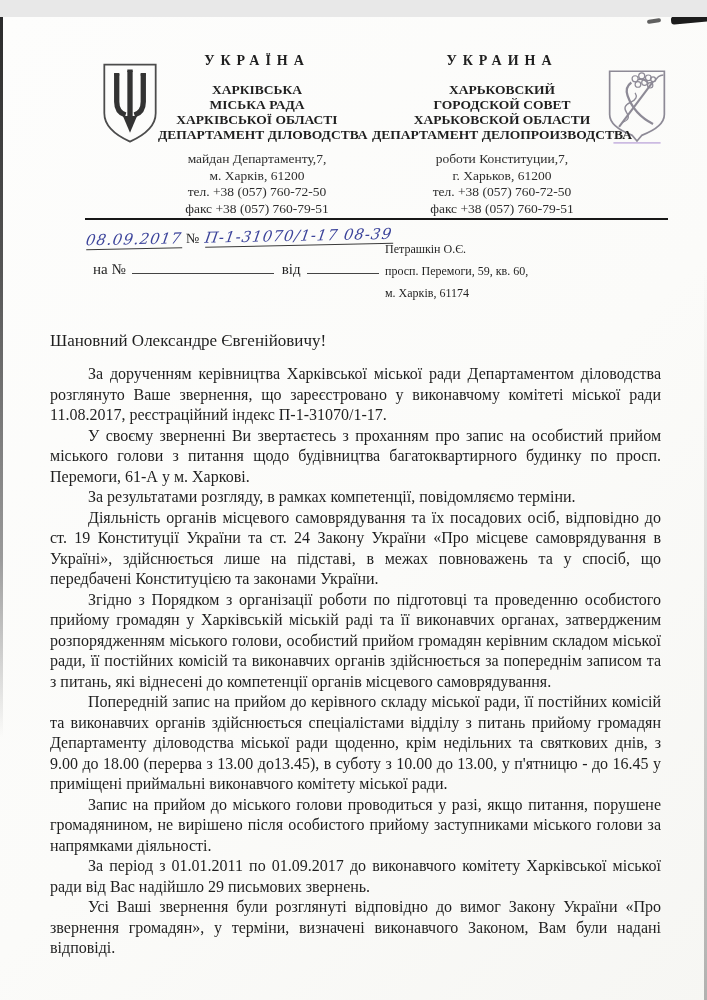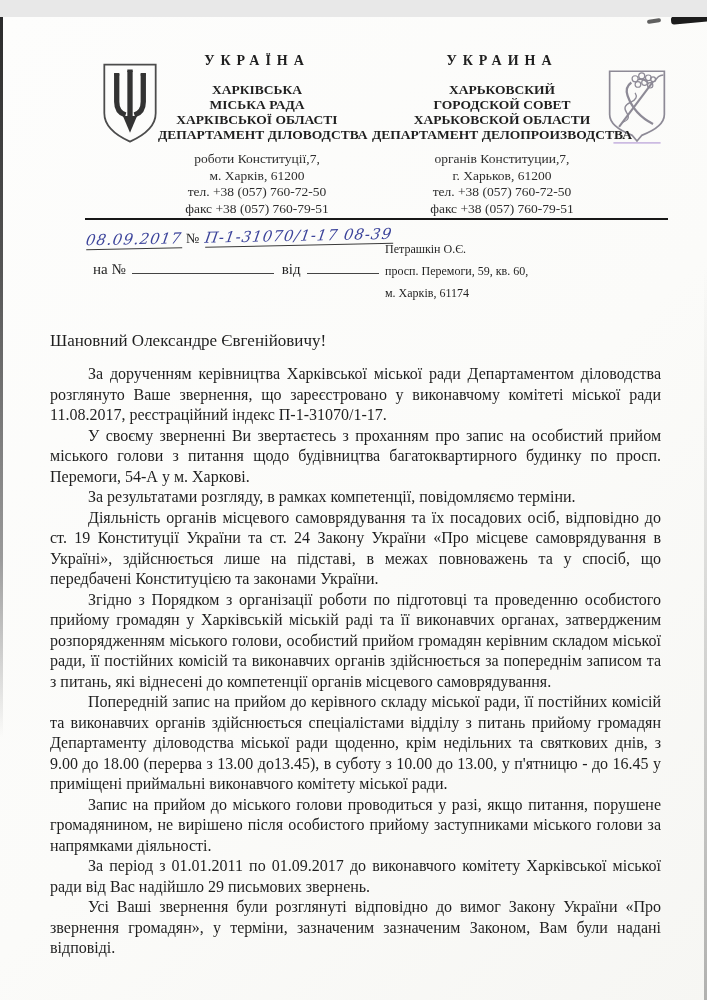--- a/index.html
+++ b/index.html
@@ -92,35 +92,35 @@
     </svg>
   </div>
 
   <div class="lh-text lh-left-txt">
     <div class="country">УКРАЇНА</div>
     <div class="org-line">ХАРКІВСЬКА</div>
     <div class="org-line">МІСЬКА РАДА</div>
     <div class="org-line">ХАРКІВСЬКОЇ ОБЛАСТІ</div>
     <div class="org-line">ДЕПАРТАМЕНТ ДІЛОВОДСТВА</div>
     <div class="addr">
-      <div>роботи Конституції,7,</div>
+      <div>майдан Департаменту,7,</div>
       <div>м. Харків, 61200</div>
       <div>тел.  +38 (057) 760-72-50</div>
       <div>факс +38 (057) 760-79-51</div>
     </div>
   </div>
 
   <div class="lh-text lh-right-txt">
     <div class="country">УКРАИНА</div>
     <div class="org-line">ХАРЬКОВСКИЙ</div>
     <div class="org-line">ГОРОДСКОЙ СОВЕТ</div>
     <div class="org-line">ХАРЬКОВСКОЙ ОБЛАСТИ</div>
     <div class="org-line">ДЕПАРТАМЕНТ ДЕЛОПРОИЗВОДСТВА</div>
     <div class="addr">
-      <div>органів Конституции,7,</div>
+      <div>роботи Конституции,7,</div>
       <div>г. Харьков, 61200</div>
       <div>тел.  +38 (057) 760-72-50</div>
       <div>факс +38 (057) 760-79-51</div>
     </div>
   </div>
 
   <div class="divider"></div>
 
   <div class="ref-row1">
     <span class="u-date"><span class="hw">08.09.2017</span></span>
@@ -133,23 +133,23 @@
 
   <div class="recipient">
     <div>Петрашкін О.Є.</div>
     <div>просп. Перемоги, 59, кв. 60,</div>
     <div>м. Харків, 61174</div>
   </div>
 
   <div class="body-block">
     <div class="salutation">Шановний Олександре Євгенійовичу!</div>
     <p>За дорученням керівництва Харківської міської ради Департаментом діловодства розглянуто Ваше звернення, що зареєстровано у виконавчому комітеті міської ради 11.08.2017, реєстраційний індекс П-1-31070/1-17.</p>
-    <p>У своєму зверненні Ви звертаєтесь з проханням про запис на особистий прийом міського голови з питання щодо будівництва багатоквартирного будинку по просп. Перемоги, 54-А у м. Харкові.</p>
+    <p>У своєму зверненні Ви звертаєтесь з проханням про запис на особистий прийом міського голови з питання щодо будівництва багатоквартирного будинку по просп. Перемоги, 61-А у м. Харкові.</p>
     <p>За результатами розгляду, в рамках компетенції, повідомляємо терміни.</p>
     <p>Діяльність органів місцевого самоврядування та їх посадових осіб, відповідно до ст. 19 Конституції України та ст. 24 Закону України «Про місцеве самоврядування в Україні», здійснюється лише на підставі, в межах повноважень та у спосіб, що передбачені Конституцією та законами України.</p>
     <p>Згідно з Порядком з організації роботи по підготовці та проведенню особистого прийому громадян у Харківській міській раді та її виконавчих органах, затвердженим розпорядженням міського голови, особистий прийом громадян керівним складом міської ради, її постійних комісій та виконавчих органів здійснюється за попереднім записом та з питань, які віднесені до компетенції органів місцевого самоврядування.</p>
     <p>Попередній запис на прийом до керівного складу міської ради, її постійних комісій та виконавчих органів здійснюється спеціалістами відділу з питань прийому громадян Департаменту діловодства міської ради щоденно, крім недільних та святкових днів, з 9.00 до 18.00 (перерва з 13.00 до13.45), в суботу з 10.00 до 13.00, у п'ятницю - до 16.45 у приміщені приймальні виконавчого комітету міської ради.</p>
     <p>Запис на прийом до міського голови проводиться у разі, якщо питання, порушене громадянином, не вирішено після особистого прийому заступниками міського голови за напрямками діяльності.</p>
     <p>За період з 01.01.2011 по 01.09.2017 до виконавчого комітету Харківської міської ради від Вас надійшло 29 письмових звернень.</p>
-    <p>Усі Ваші звернення були розглянуті відповідно до вимог Закону України «Про звернення громадян», у терміни, зазначеним зазначеним Законом, Вам були надані відповіді.</p>
+    <p>Усі Ваші звернення були розглянуті відповідно до вимог Закону України «Про звернення громадян», у терміни, визначені виконавчого Законом, Вам були надані відповіді.</p>
   </div>
 
 </div>
 
 </body></html>

